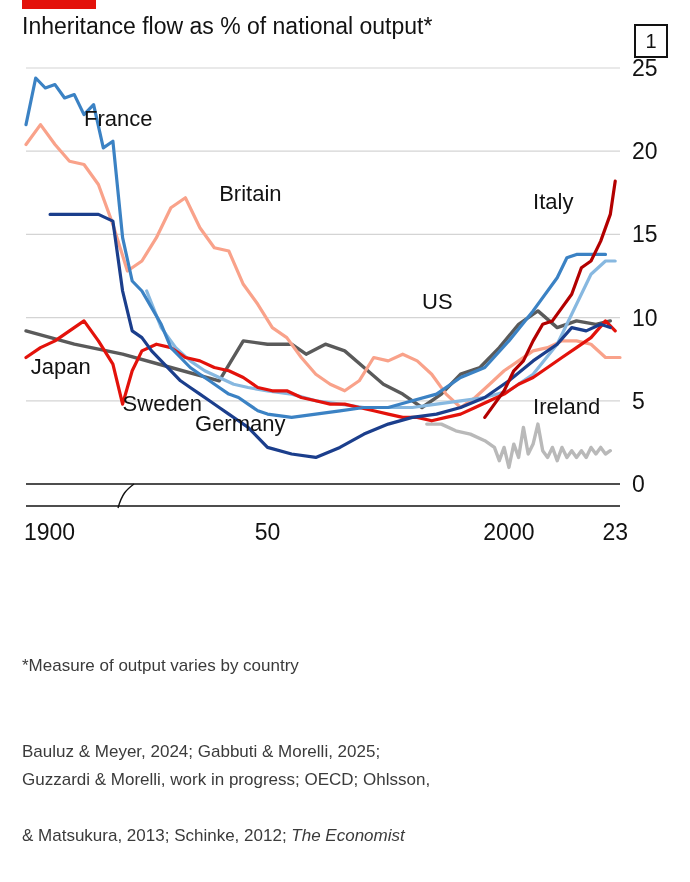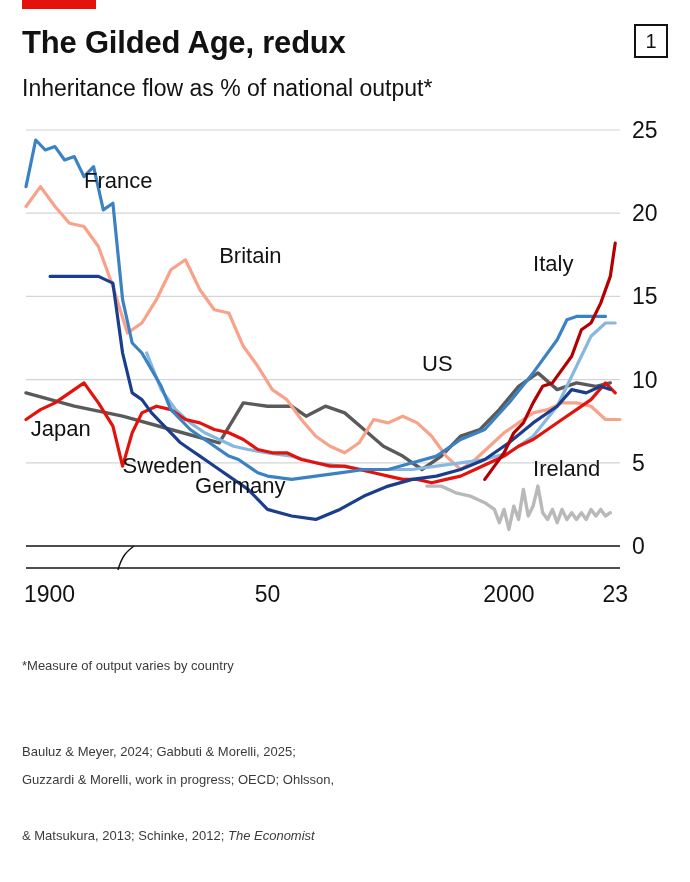--- a/index.html
+++ b/index.html
@@ -66,21 +66,21 @@
     height: 500px;
   }
   .chart-svg {
     display: block;
   }
   .footnotes {
     position: absolute;
     left: 22px;
     top: 652px;
     width: 560px;
-    font-size: 13px;
+    font-size: 17px;
     line-height: 28px;
     color: #3b3b3b;
   }
   .footnotes .note {
     margin: 0 0 2px 0;
   }
   .footnotes .sources {
     margin: 0;
   }
   .footnotes em {
@@ -96,21 +96,20 @@
     fill: #121212;
   }
 </style>
 </head>
 <body>
 
 <div class="page">
 
   <div class="red-tab"></div>
 
-  <h1 class="title">The Gilded Age, redux</h1>
   <h2 class="subtitle">Inheritance flow as % of national output*</h2>
   <div class="chart-number">1</div>
 
   <div class="chart-wrap">
     <svg class="chart-svg" id="chart" width="646" height="500" viewBox="0 0 646 500">
         <line x1="4" x2="598" y1="430" y2="430" stroke="#121212" stroke-width="1.5"></line>
         <text x="610" y="438" class="axis-label">0</text>
         <line x1="4" x2="598" y1="346.8" y2="346.8" stroke="#d4d4d4" stroke-width="1.2"></line>
         <text x="610" y="354.8" class="axis-label">5</text>
         <line x1="4" x2="598" y1="263.6" y2="263.6" stroke="#d4d4d4" stroke-width="1.2"></line>

